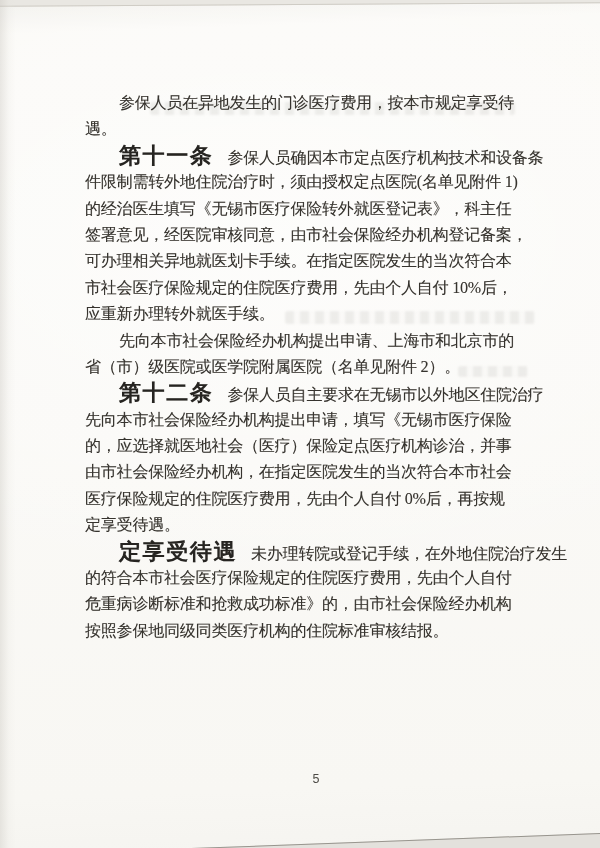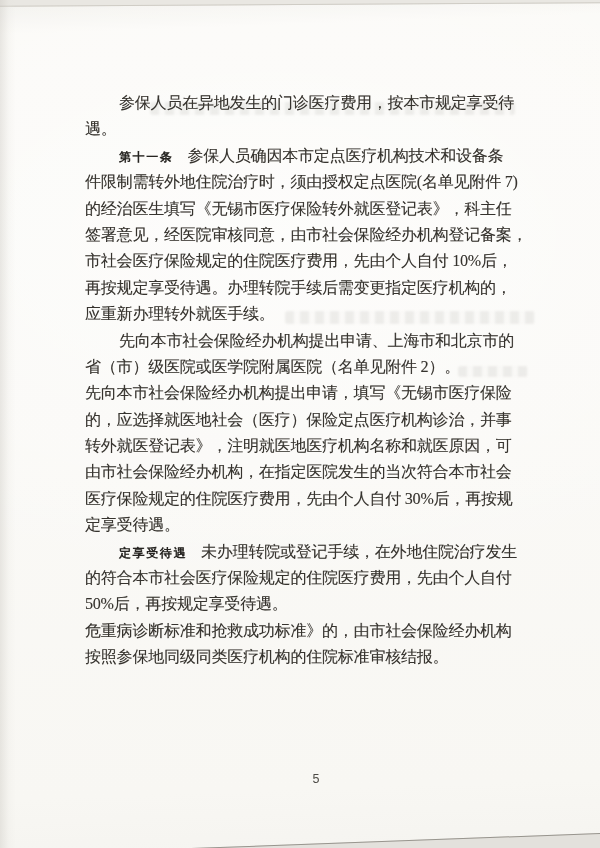--- a/index.html
+++ b/index.html
@@ -55,21 +55,21 @@
   }
   .line {
     height: 26.4px; line-height: 26.4px;
     font-size: 16px; letter-spacing: -0.2px;
     white-space: nowrap;
     text-shadow: 0.3px 0.3px 0.4px rgba(70,66,60,0.35);
   }
   .line.indent { padding-left: 34px; }
   .article-term {
     font-weight: bold; color: #262421;
-    letter-spacing: 1.6px; margin-right: 14px; font-size: 12px;
+    letter-spacing: 1.6px; margin-right: 14px; font-size: 22px;
   }
   .pagenum {
     position: absolute; left: 306px; top: 771px; width: 20px;
     text-align: center; font-size: 12.5px; line-height: 16px;
     color: #4c4a45;
     font-family: "Liberation Sans", "DejaVu Sans", sans-serif;
   }
 </style>
 </head>
 <body>
@@ -80,37 +80,36 @@
   <div class="left-shade"></div>
 
   <div class="ghost ghost-a"></div>
   <div class="ghost ghost-b"></div>
   <div class="ghost ghost-c"></div>
 
   <div class="textblock">
       <div class="line indent"><span class="seg">参保人员在异地发生的门诊医疗费用，按本市规定享受待</span></div>
       <div class="line"><span class="seg">遇。</span></div>
       <div class="line indent"><span class="article-term">第十一条</span><span class="seg">参保人员确因本市定点医疗机构技术和设备条</span></div>
-      <div class="line"><span class="seg">件限制需转外地住院治疗时，须由授权定点医院(名单见附件 7)</span></div>
+      <div class="line"><span class="seg">件限制需转外地住院治疗时，须由授权定点医院(名单见附件 1)</span></div>
       <div class="line"><span class="seg">的经治医生填写《无锡市医疗保险转外就医登记表》，科主任</span></div>
       <div class="line"><span class="seg">签署意见，经医院审核同意，由市社会保险经办机构登记备案，</span></div>
+      <div class="line"><span class="seg">可办理相关异地就医划卡手续。在指定医院发生的当次符合本</span></div>
       <div class="line"><span class="seg">市社会医疗保险规定的住院医疗费用，先由个人自付 10%后，</span></div>
-      <div class="line"><span class="seg">再按规定享受待遇。办理转院手续后需变更指定医疗机构的，</span></div>
       <div class="line"><span class="seg">应重新办理转外就医手续。</span></div>
       <div class="line indent"><span class="seg">先向本市社会保险经办机构提出申请、上海市和北京市的</span></div>
       <div class="line"><span class="seg">省（市）级医院或医学院附属医院（名单见附件 2）。</span></div>
+      <div class="line indent"><span class="article-term">第十二条</span><span class="seg">参保人员自主要求在无锡市以外地区住院治疗</span></div>
       <div class="line"><span class="seg">先向本市社会保险经办机构提出申请，填写《无锡市医疗保险</span></div>
       <div class="line"><span class="seg">的，应选择就医地社会（医疗）保险定点医疗机构诊治，并事</span></div>
-      <div class="line"><span class="seg">转外就医登记表》，注明就医地医疗机构名称和就医原因，可</span></div>
       <div class="line"><span class="seg">由市社会保险经办机构，在指定医院发生的当次符合本市社会</span></div>
-      <div class="line"><span class="seg">医疗保险规定的住院医疗费用，先由个人自付 30%后，再按规</span></div>
+      <div class="line"><span class="seg">医疗保险规定的住院医疗费用，先由个人自付 0%后，再按规</span></div>
       <div class="line"><span class="seg">定享受待遇。</span></div>
       <div class="line indent"><span class="article-term">定享受待遇</span><span class="seg">未办理转院或登记手续，在外地住院治疗发生</span></div>
       <div class="line"><span class="seg">的符合本市社会医疗保险规定的住院医疗费用，先由个人自付</span></div>
-      <div class="line"><span class="seg">50%后，再按规定享受待遇。</span></div>
       <div class="line"><span class="seg">危重病诊断标准和抢救成功标准》的，由市社会保险经办机构</span></div>
       <div class="line"><span class="seg">按照参保地同级同类医疗机构的住院标准审核结报。</span></div>
     </div>
 
   <div class="pagenum">5</div>
 
   <div class="bottom-wedge"></div>
 </div>
 
 </body></html>

